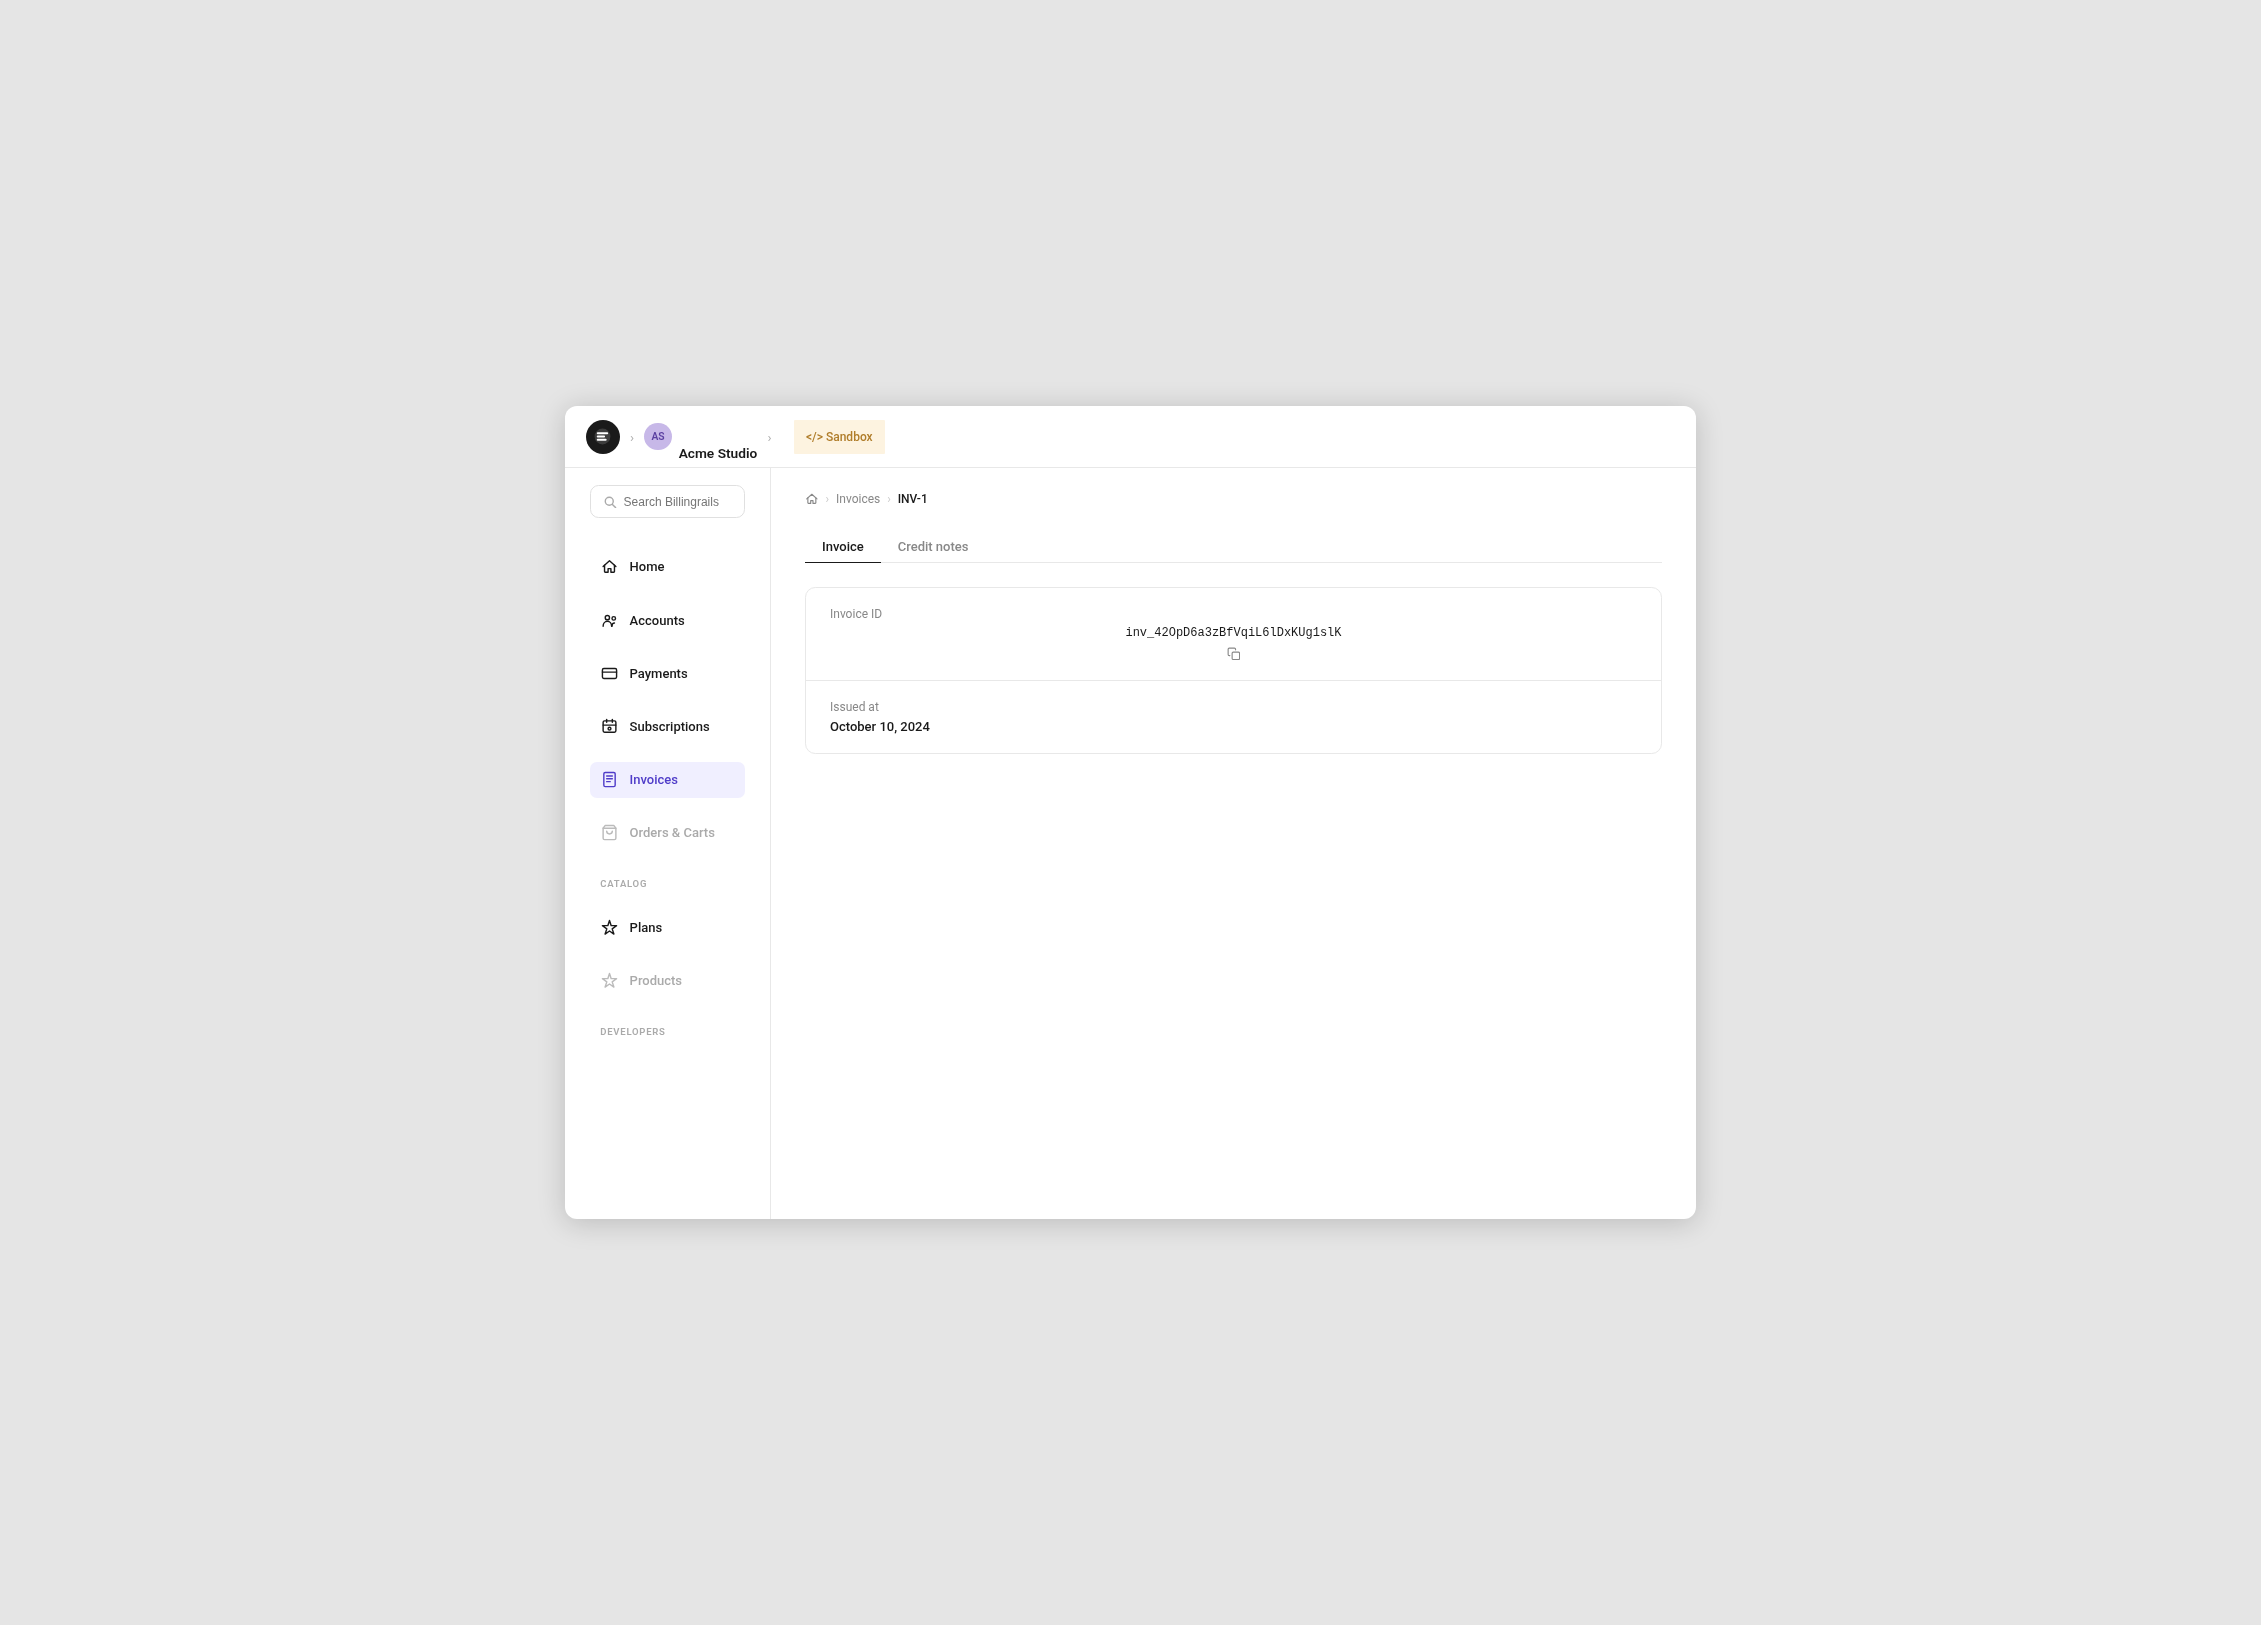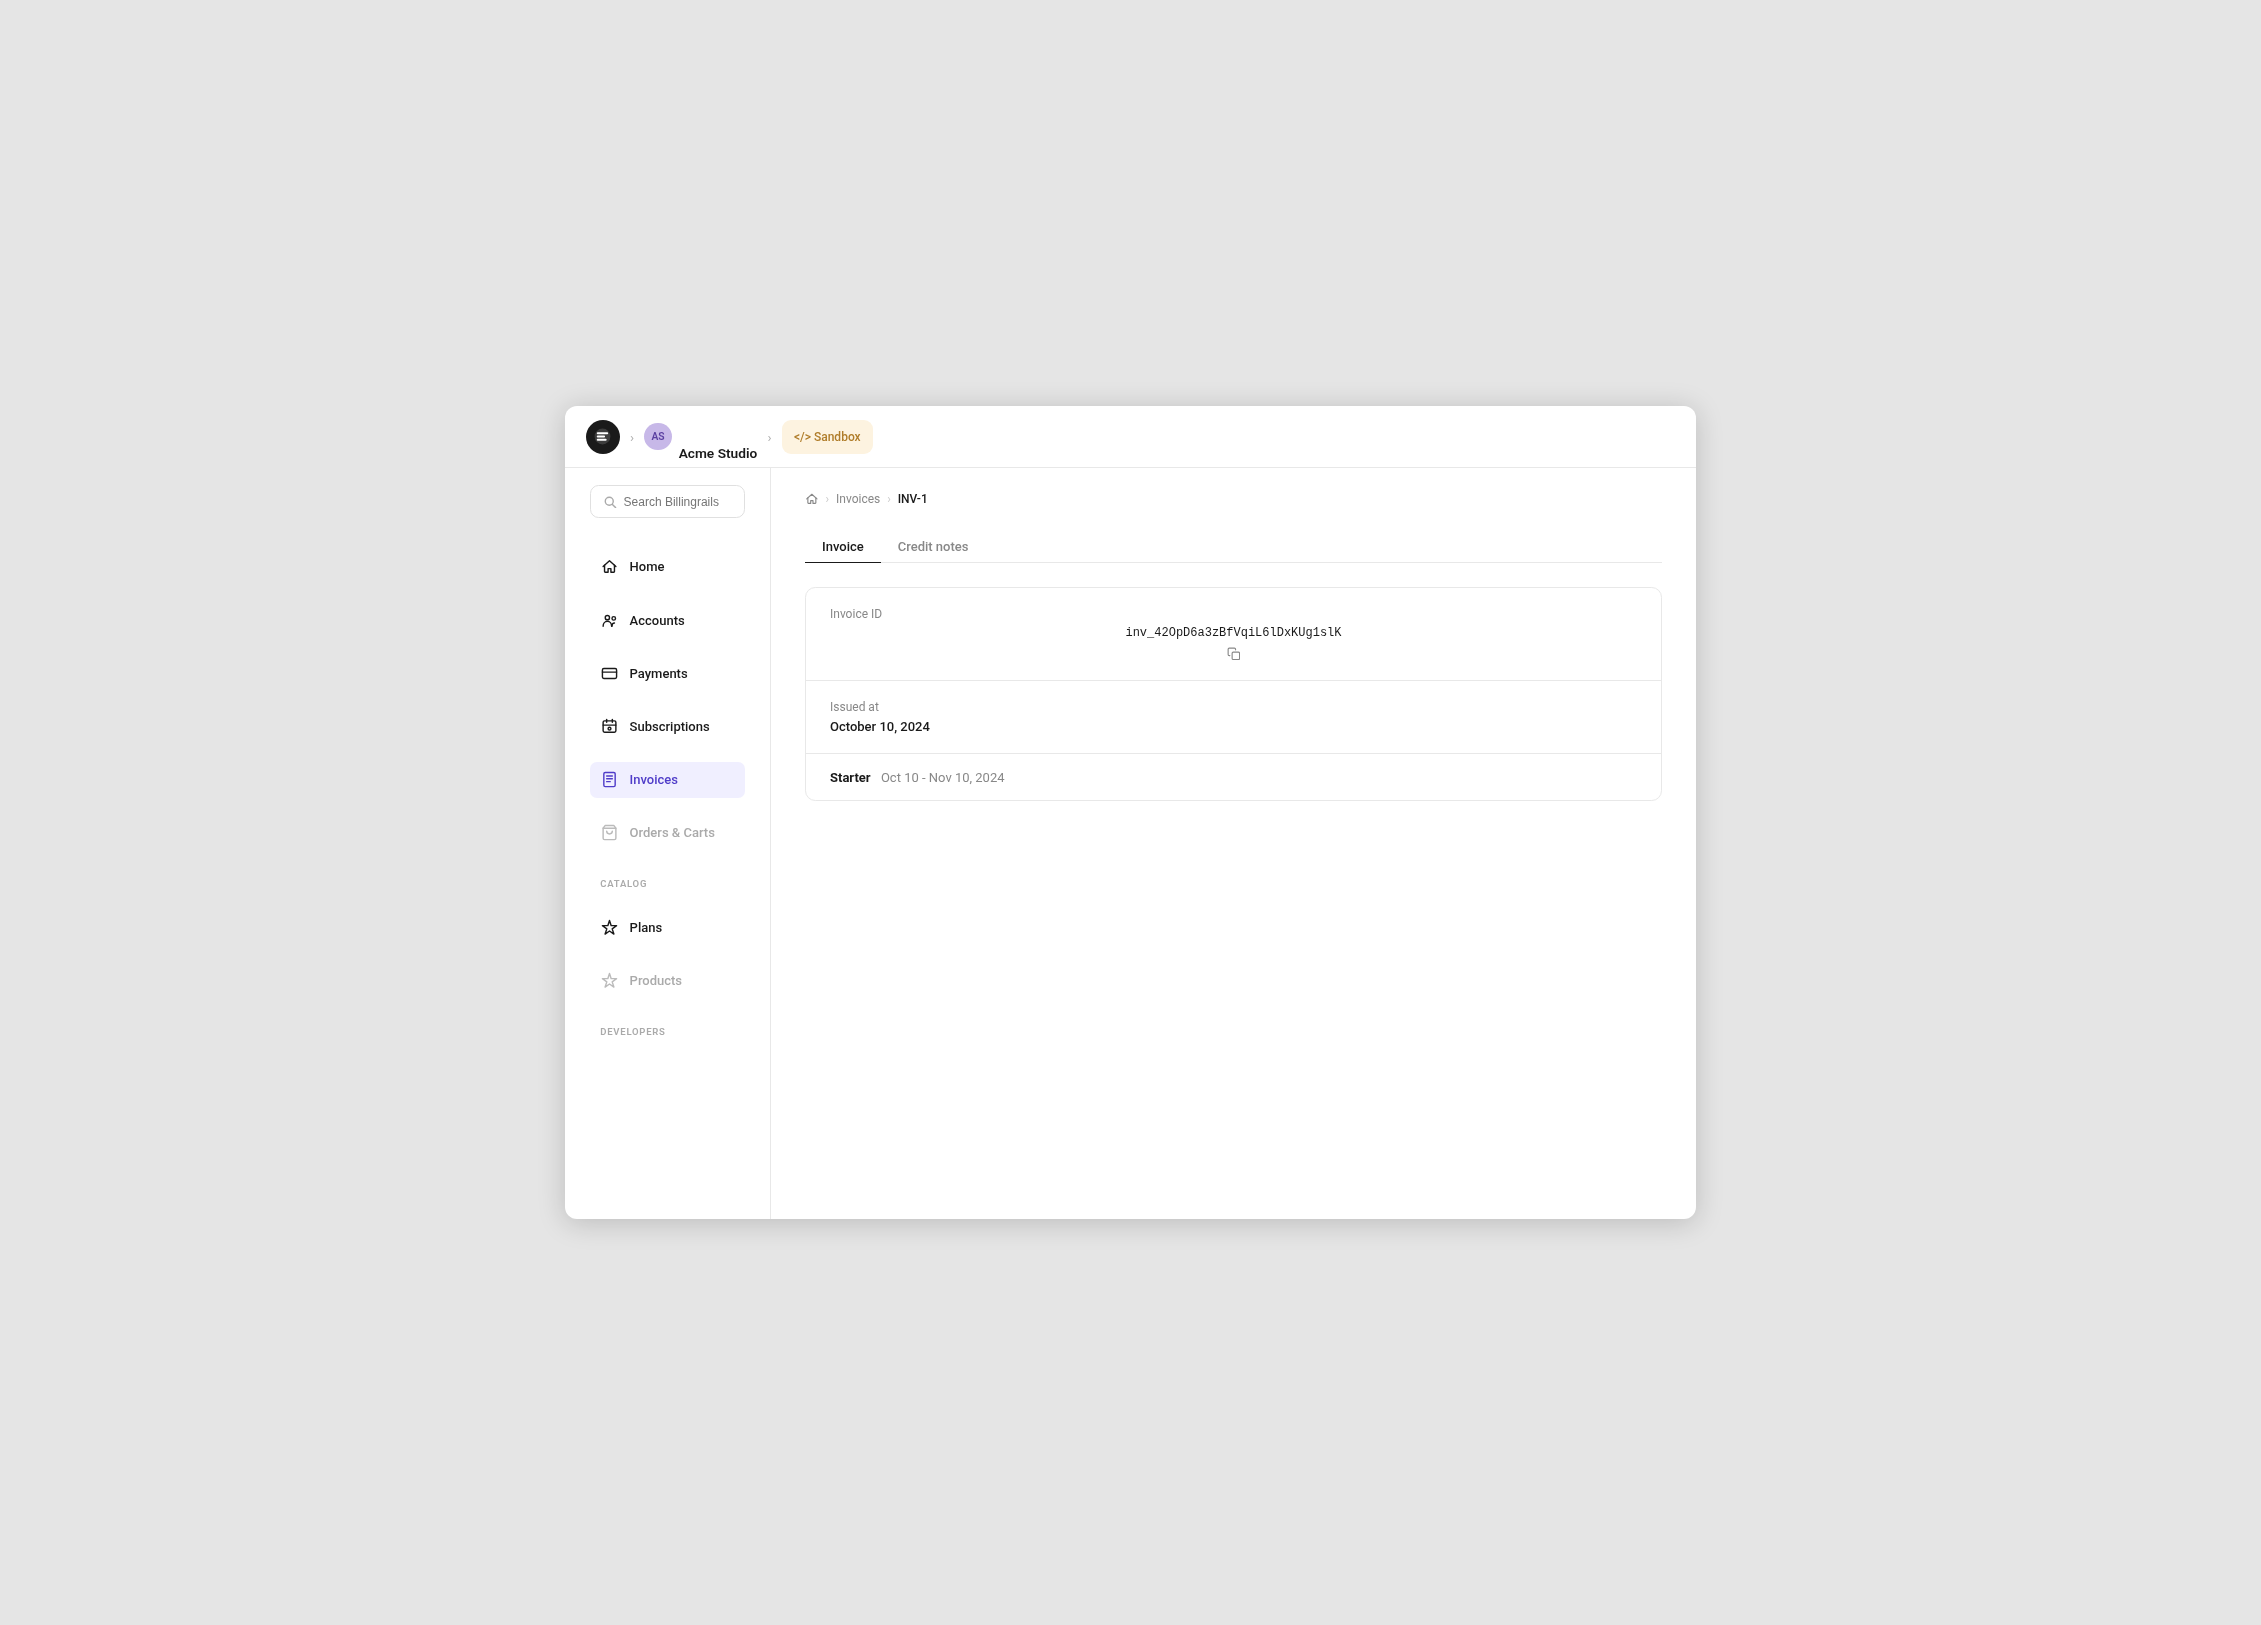--- a/index.html
+++ b/index.html
@@ -81,28 +81,29 @@
 
     .org-name {
       font-size: 13.7px;
       font-weight: 600;
       color: #1a1a1a;
       margin-top: 33px;
     }
 
     .sandbox-badge {
       background: #fdf3e0;
-      border-radius: 9px;
+      border-radius: 1px;
       padding: 10px 12px;
       font-size: 12px;
       font-weight: 500;
       color: #b07d2a;
       display: flex;
       align-items: center;
       gap: 3.4px;
+      margin-left: 12px;
     }
 
     
     .main-layout {
       display: flex;
       flex: 1;
       overflow: hidden;
     }
 
     
@@ -500,22 +501,18 @@
             </span>
           </div>
         </div>
 
         <div class="details-section">
           <div class="detail-label">Issued at</div>
           <div class="detail-value">October 10, 2024</div>
         </div>
 
 
-        <div class="description-row">
-          <span class="desc-name">Starter</span>
-          <span class="desc-period">Oct 10 - Nov 10, 2024</span>
-        </div>
       </div>
 
     </div>
   </div>
 </div>
 
 
 </body></html>

